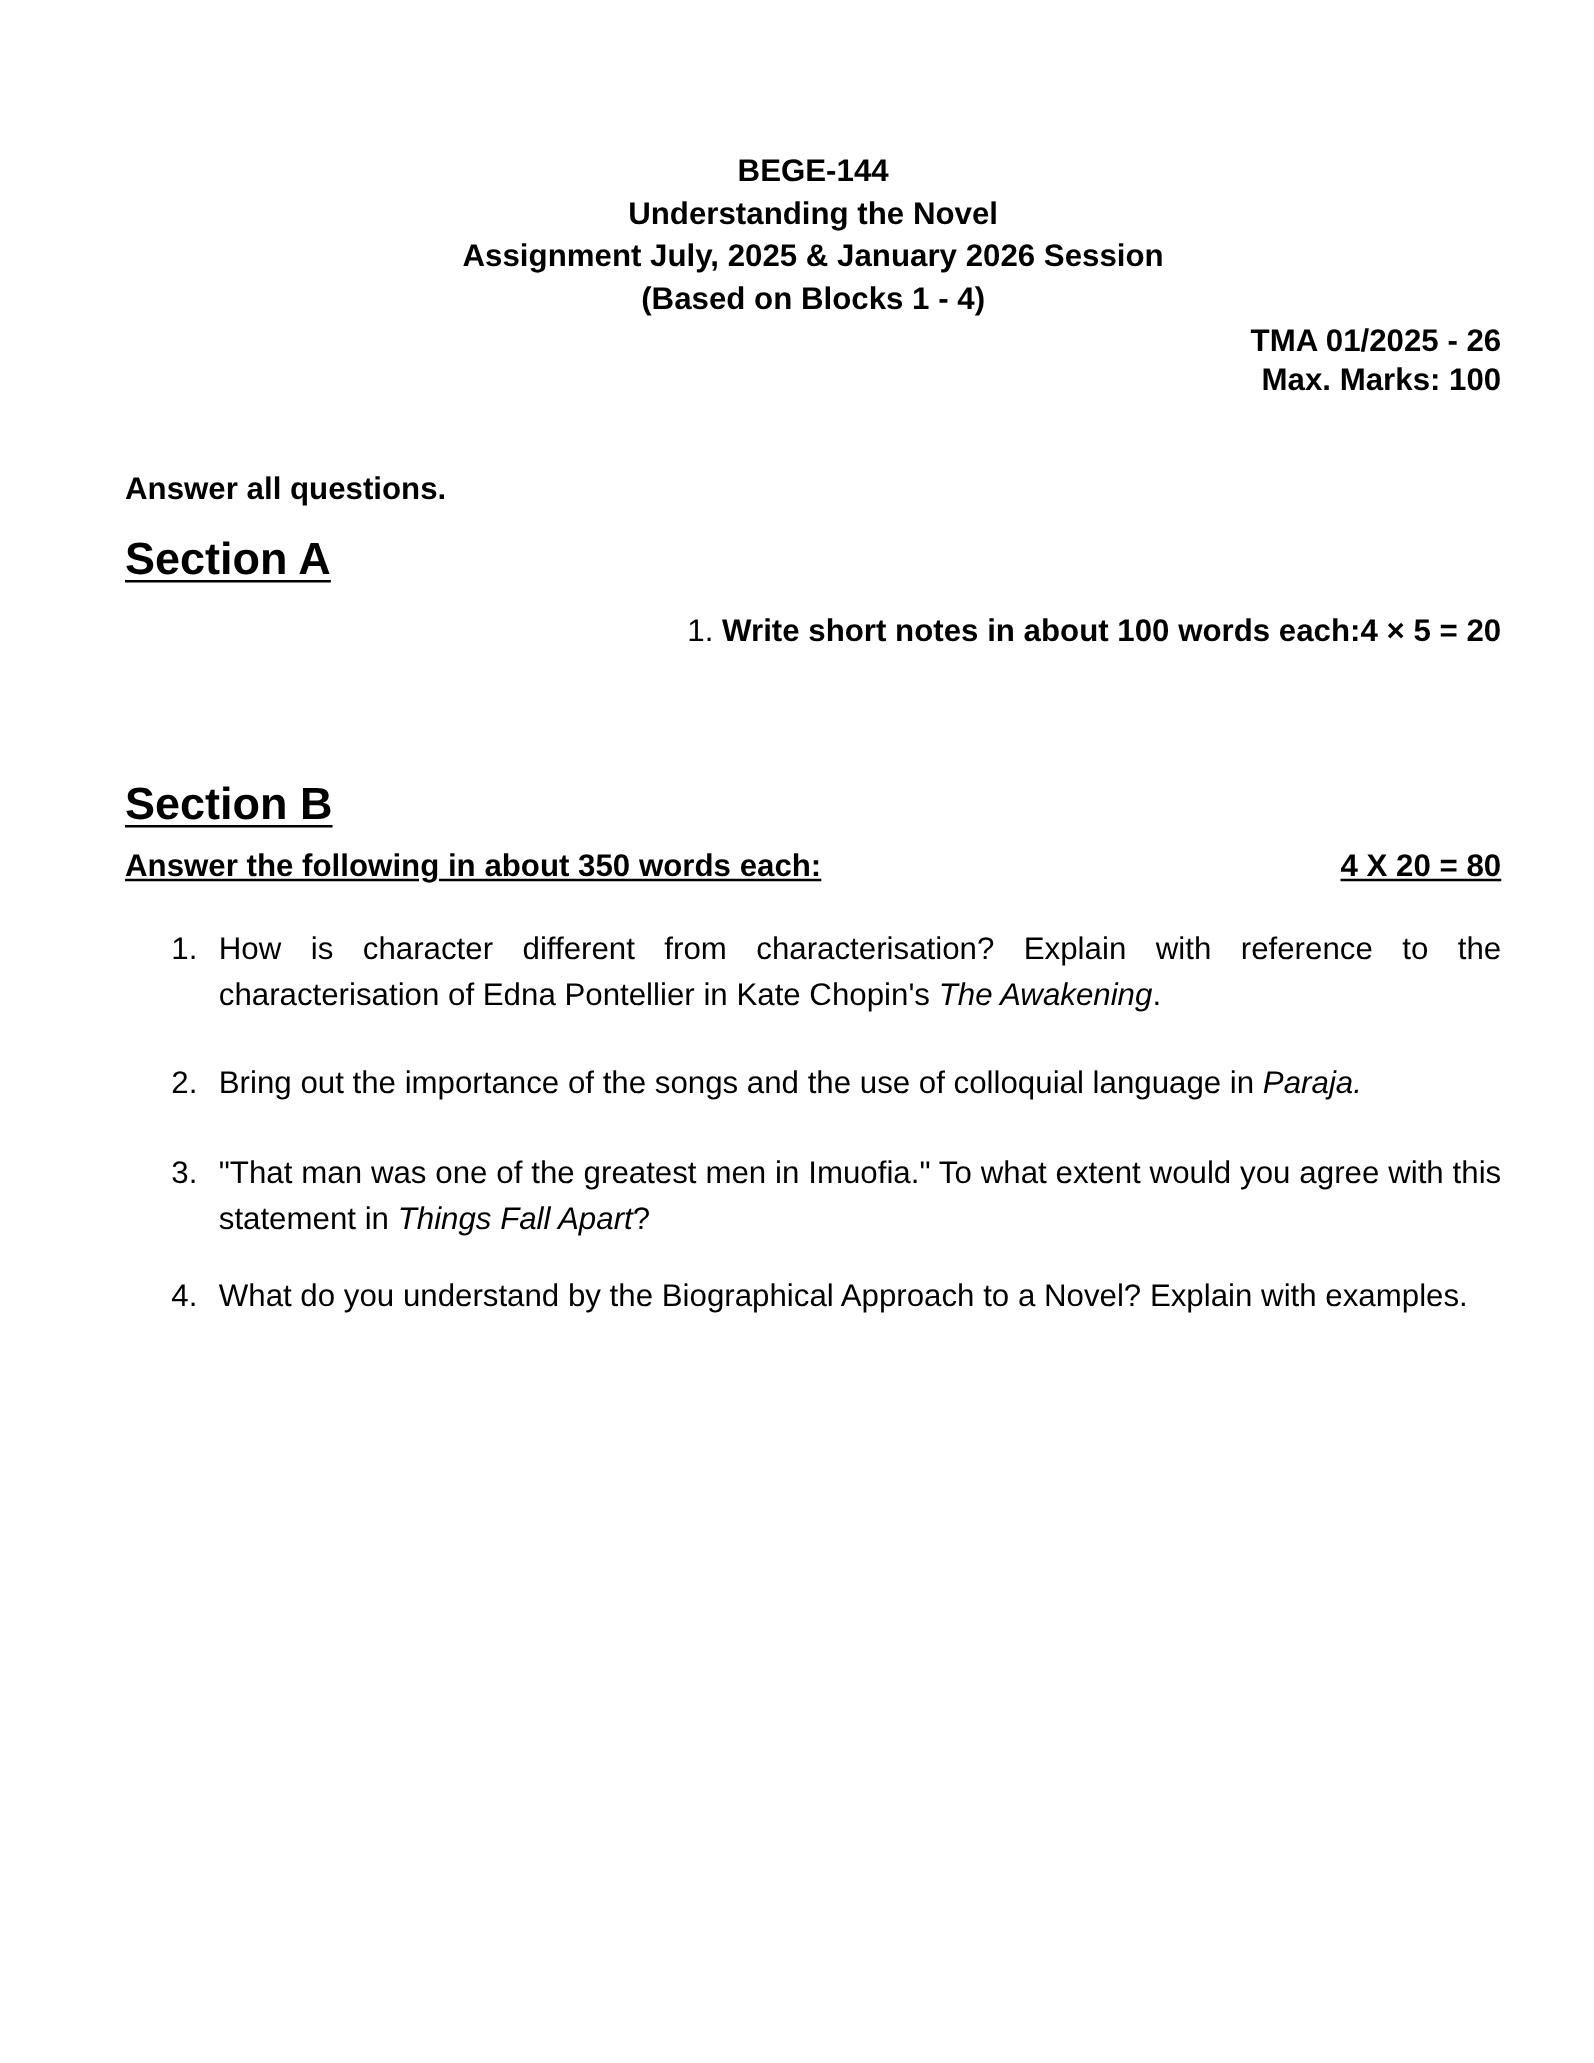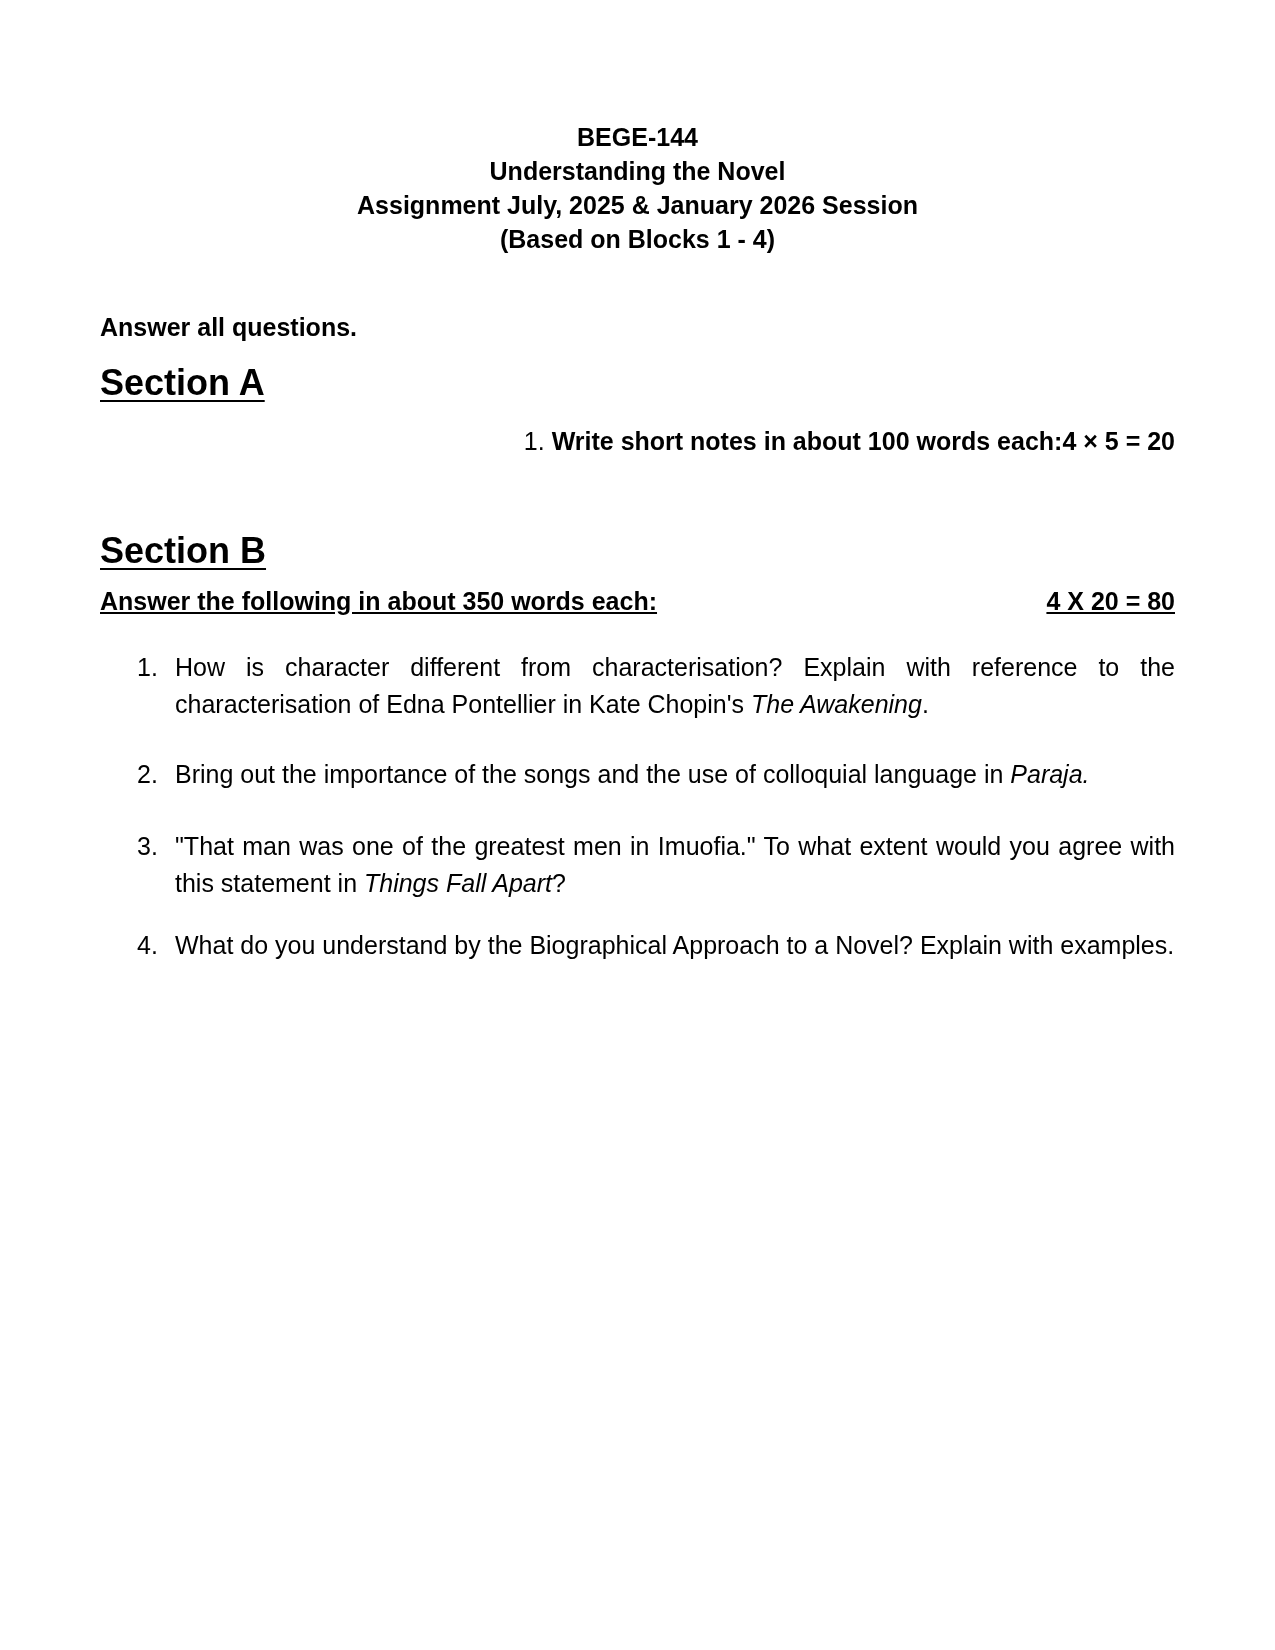--- a/index.html
+++ b/index.html
@@ -9,21 +9,21 @@
   }
   .page {
     position: relative;
     width: 1275px;
     height: 1650px;
     box-sizing: border-box;
     background: #ffffff;
     color: #000000;
     font-family: "Liberation Sans", sans-serif;
     font-size: 25px;
-    padding: 120px 100px 0 100px;
+    padding: 120px 74px 0 100px;
     overflow: hidden;
   }
 
   .doc-header {
     text-align: center;
     font-weight: 700;
     line-height: 34px;
   }
   .doc-header .hline { display: block; }
 
@@ -43,21 +43,21 @@
 
   .section-title {
     font-size: 36px;
     font-weight: 700;
     line-height: 36px;
     text-decoration: underline;
     text-decoration-thickness: 2px;
     text-underline-offset: 5px;
   }
   .section-a-title { margin-top: 22px; }
-  .section-b-title { margin-top: 76px; }
+  .section-b-title { margin-top: 104px; }
 
   .marks-line {
     display: flex;
     justify-content: flex-end;
     align-items: baseline;
     line-height: 31px;
   }
   .sa-q1 { margin-top: 25px; }
   .sa-q1 .q1-number { font-weight: 400; }
   .sa-q1 .q1-text { font-weight: 700; }
@@ -107,20 +107,24 @@
 
 <div class="page">
 
   <div class="doc-header">
     <span class="hline">BEGE-144</span>
     <span class="hline">Understanding the Novel</span>
     <span class="hline">Assignment July, 2025 &amp; January 2026 Session</span>
     <span class="hline">(Based on Blocks 1 - 4)</span>
   </div>
 
+  <div class="meta-block">
+    <span class="mline">TMA 01/2025 - 26</span>
+    <span class="mline">Max. Marks: 100</span>
+  </div>
 
   <div class="instruction">Answer all questions.</div>
 
   <div class="section-title section-a-title">Section A</div>
 
   <div class="marks-line sa-q1">
     <span><span class="q1-number">1.</span> <span class="q1-text">Write short notes in about 100 words each:</span></span>
     <span class="marks">4 × 5 = 20</span>
   </div>
 

